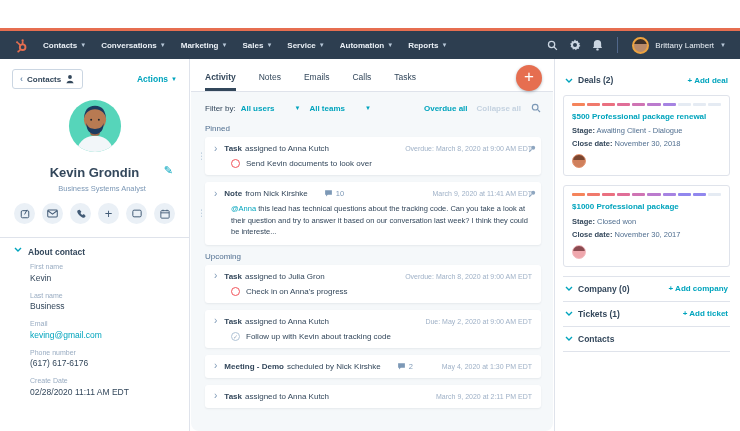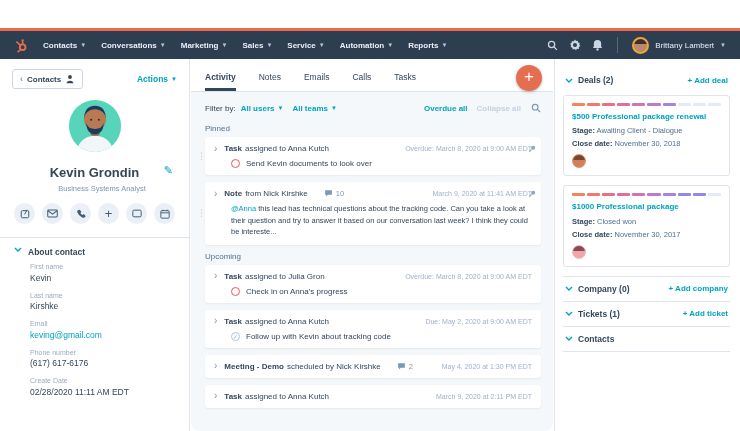--- a/index.html
+++ b/index.html
@@ -58,21 +58,21 @@
   
   .tabsbar { background:#fff; height:33px; border-bottom:1px solid #dfe3eb;
     display:flex; align-items:flex-end; padding:0 0 0 14px; position:relative; }
   .tab { font-size:8.5px; color:#33475b; padding-bottom:9px; margin-right:23px; }
   .tab.active { font-weight:700; border-bottom:3px solid #33475b; padding-bottom:6px; }
   .add-fab { position:absolute; right:11px; top:6px; width:26px; height:26px; border-radius:50%;
     background:#e66e50; color:#fff; font-size:17px; line-height:24px; text-align:center;
     box-shadow:0 1px 3px rgba(45,62,80,.35); }
   .filterrow { display:flex; align-items:center; padding:11px 12px 4px 14px; font-size:8px; }
   .filter-label { color:#33475b; margin-right:5px; }
-  .f-dd { color:#00a4bd; font-weight:700; margin-right:9px; display:flex; align-items:center; gap:3px; }
+  .f-dd { color:#00a4bd; font-weight:700; margin-right:9px; display:flex; align-items:center; gap:20px; }
   .f-dd .caret { font-size:6px; }
   .expand { margin-left:auto; color:#00a4bd; font-weight:700; }
   .collapse { color:#c4d2e0; font-weight:700; margin-left:9px; }
   .f-search { margin-left:10px; color:#7c98b6; display:flex; }
   .grp-label { font-size:8px; color:#516f90; margin:7px 14px 4px; }
   .card { position:relative; background:#fff; border-radius:3px; margin:0 12px 7px 14px;
     padding:7px 9px; box-shadow:0 1px 2px rgba(45,62,80,.08); }
   .card-hdr { display:flex; align-items:center; font-size:8px; color:#33475b; }
   .exp { color:#7c98b6; font-size:10px; line-height:8px; margin-right:7px; }
   .kind { font-weight:700; margin-right:3px; white-space:nowrap; }
@@ -262,21 +262,21 @@
         <path d="M1 1l3 3 3-3" fill="none" stroke="#00a4bd" stroke-width="1.4"></path>
       </svg>
     <span class="about-title">About contact</span>
   </div>
   <div class="fld">
     <div class="fld-label">First name</div>
     <div class="fld-value">Kevin</div>
   </div>
   <div class="fld">
     <div class="fld-label">Last name</div>
-    <div class="fld-value">Kirshke</div>
+    <div class="fld-value">Business</div>
   </div>
   <div class="fld">
     <div class="fld-label">Email</div>
     <div class="fld-value link ptr">keving@gmail.com</div>
   </div>
   <div class="fld">
     <div class="fld-label">Phone number</div>
     <div class="fld-value">(617) 617-6176</div>
   </div>
   <div class="fld">

